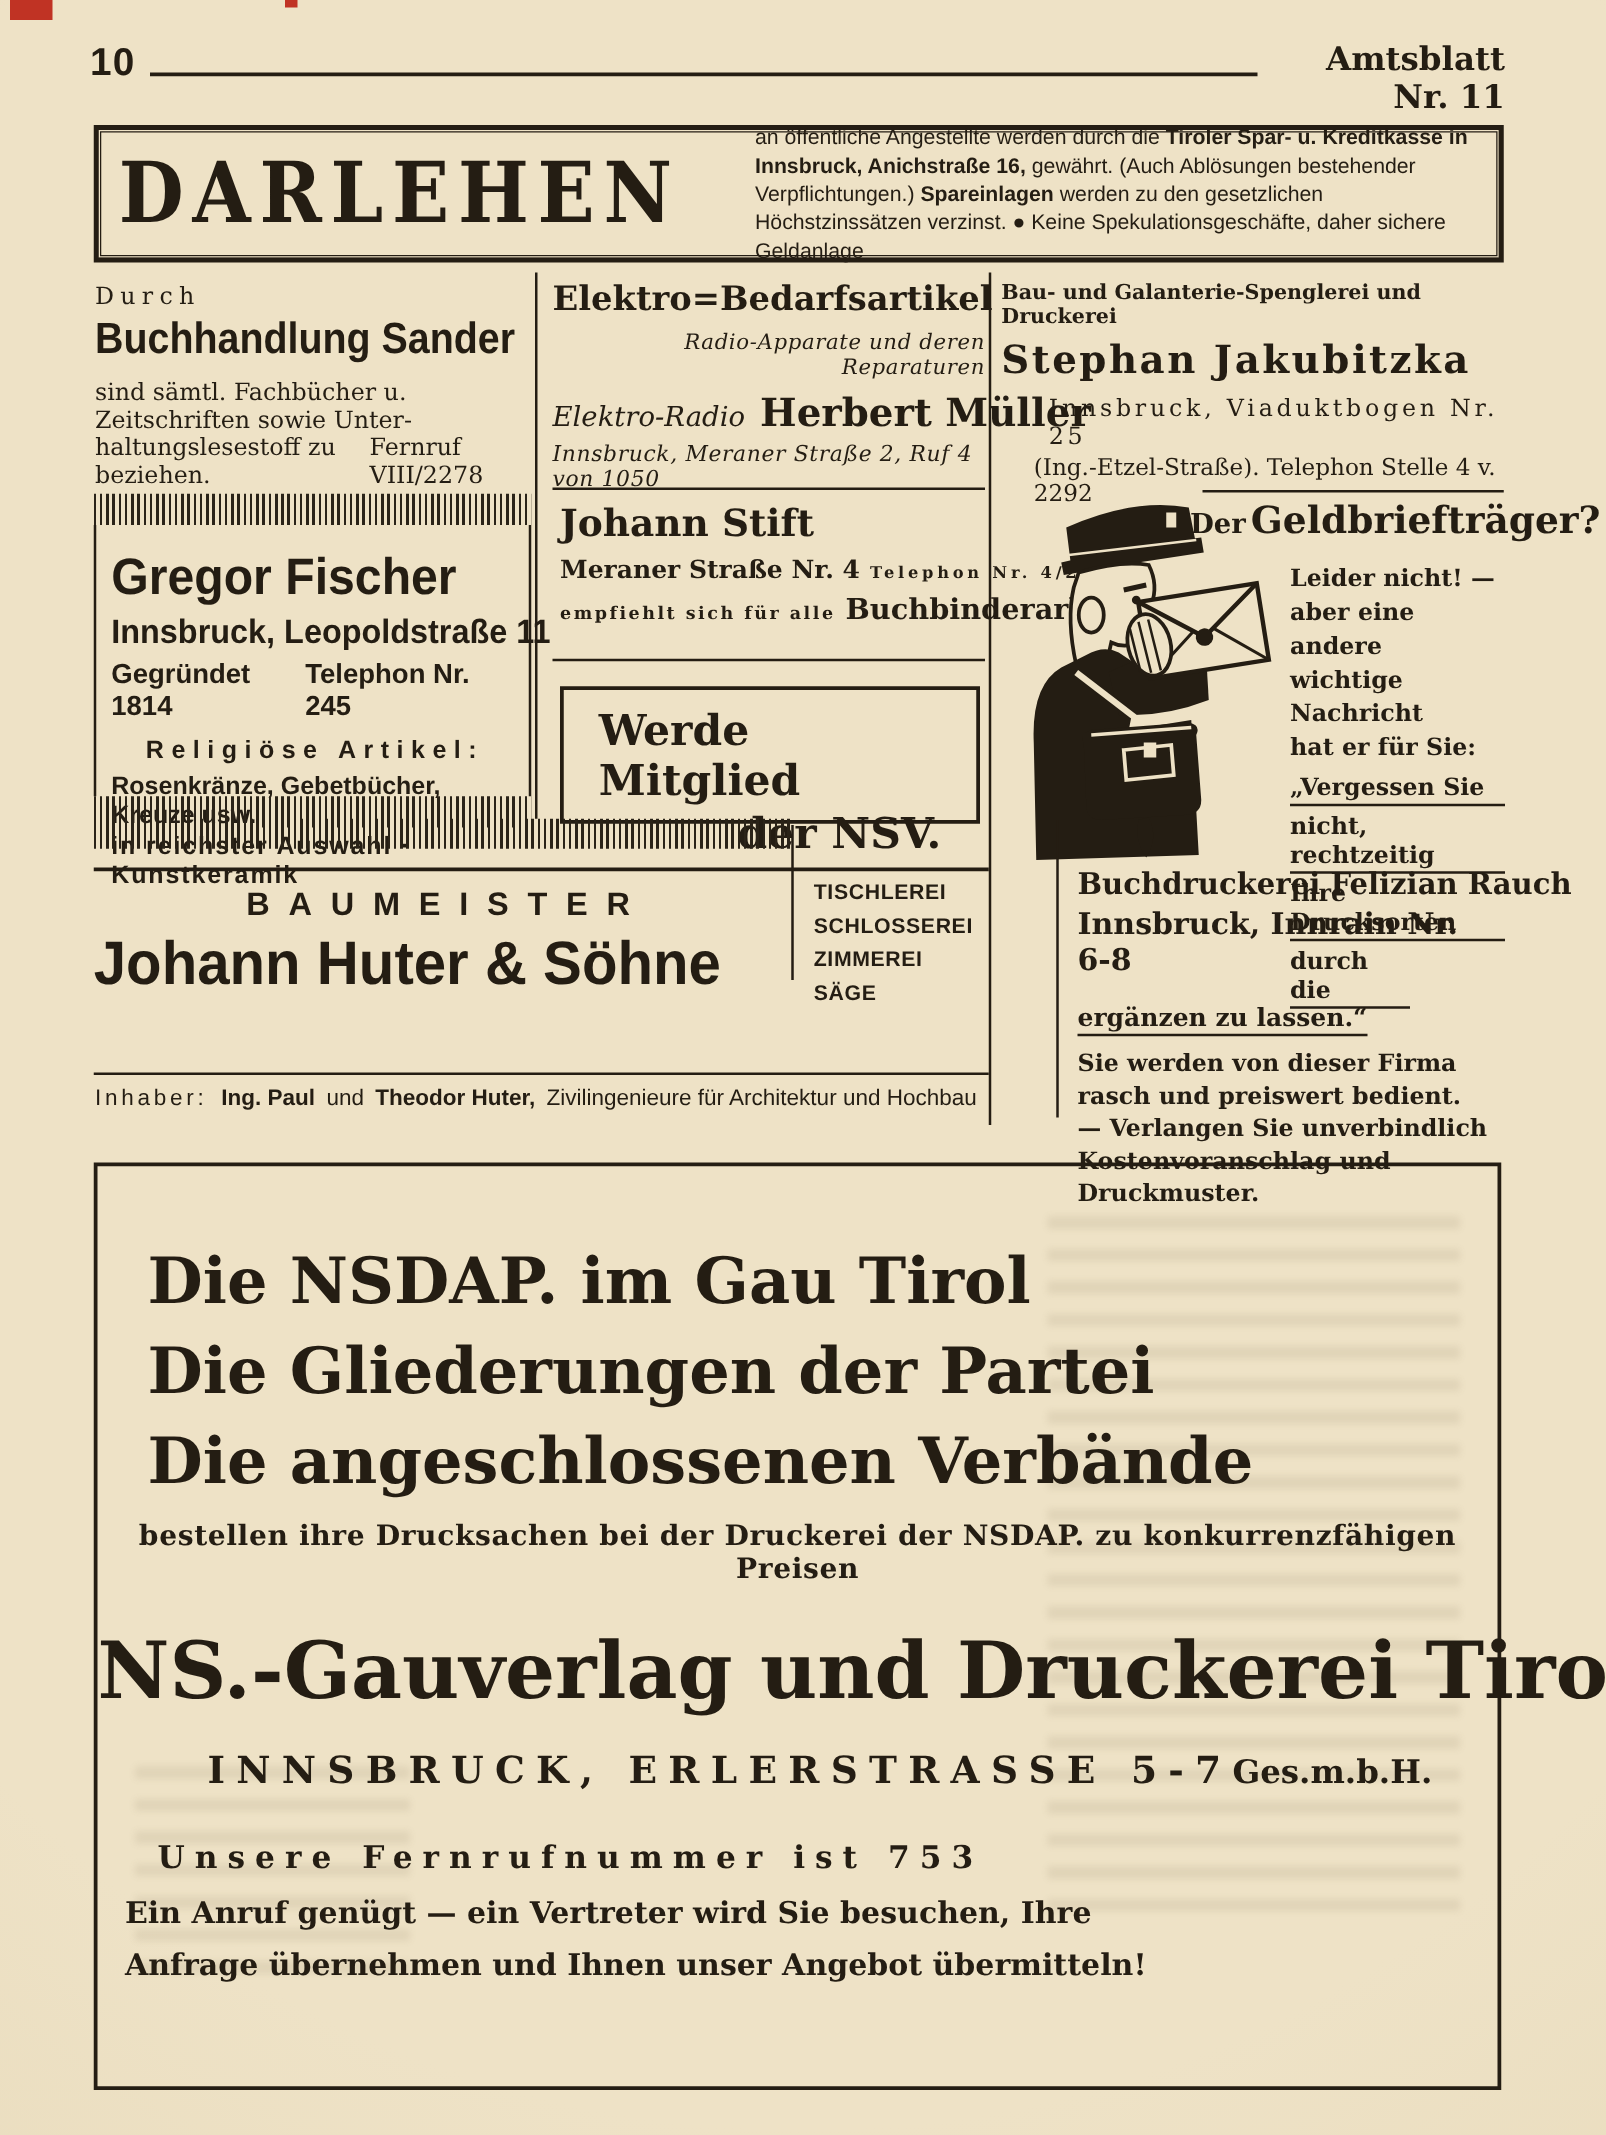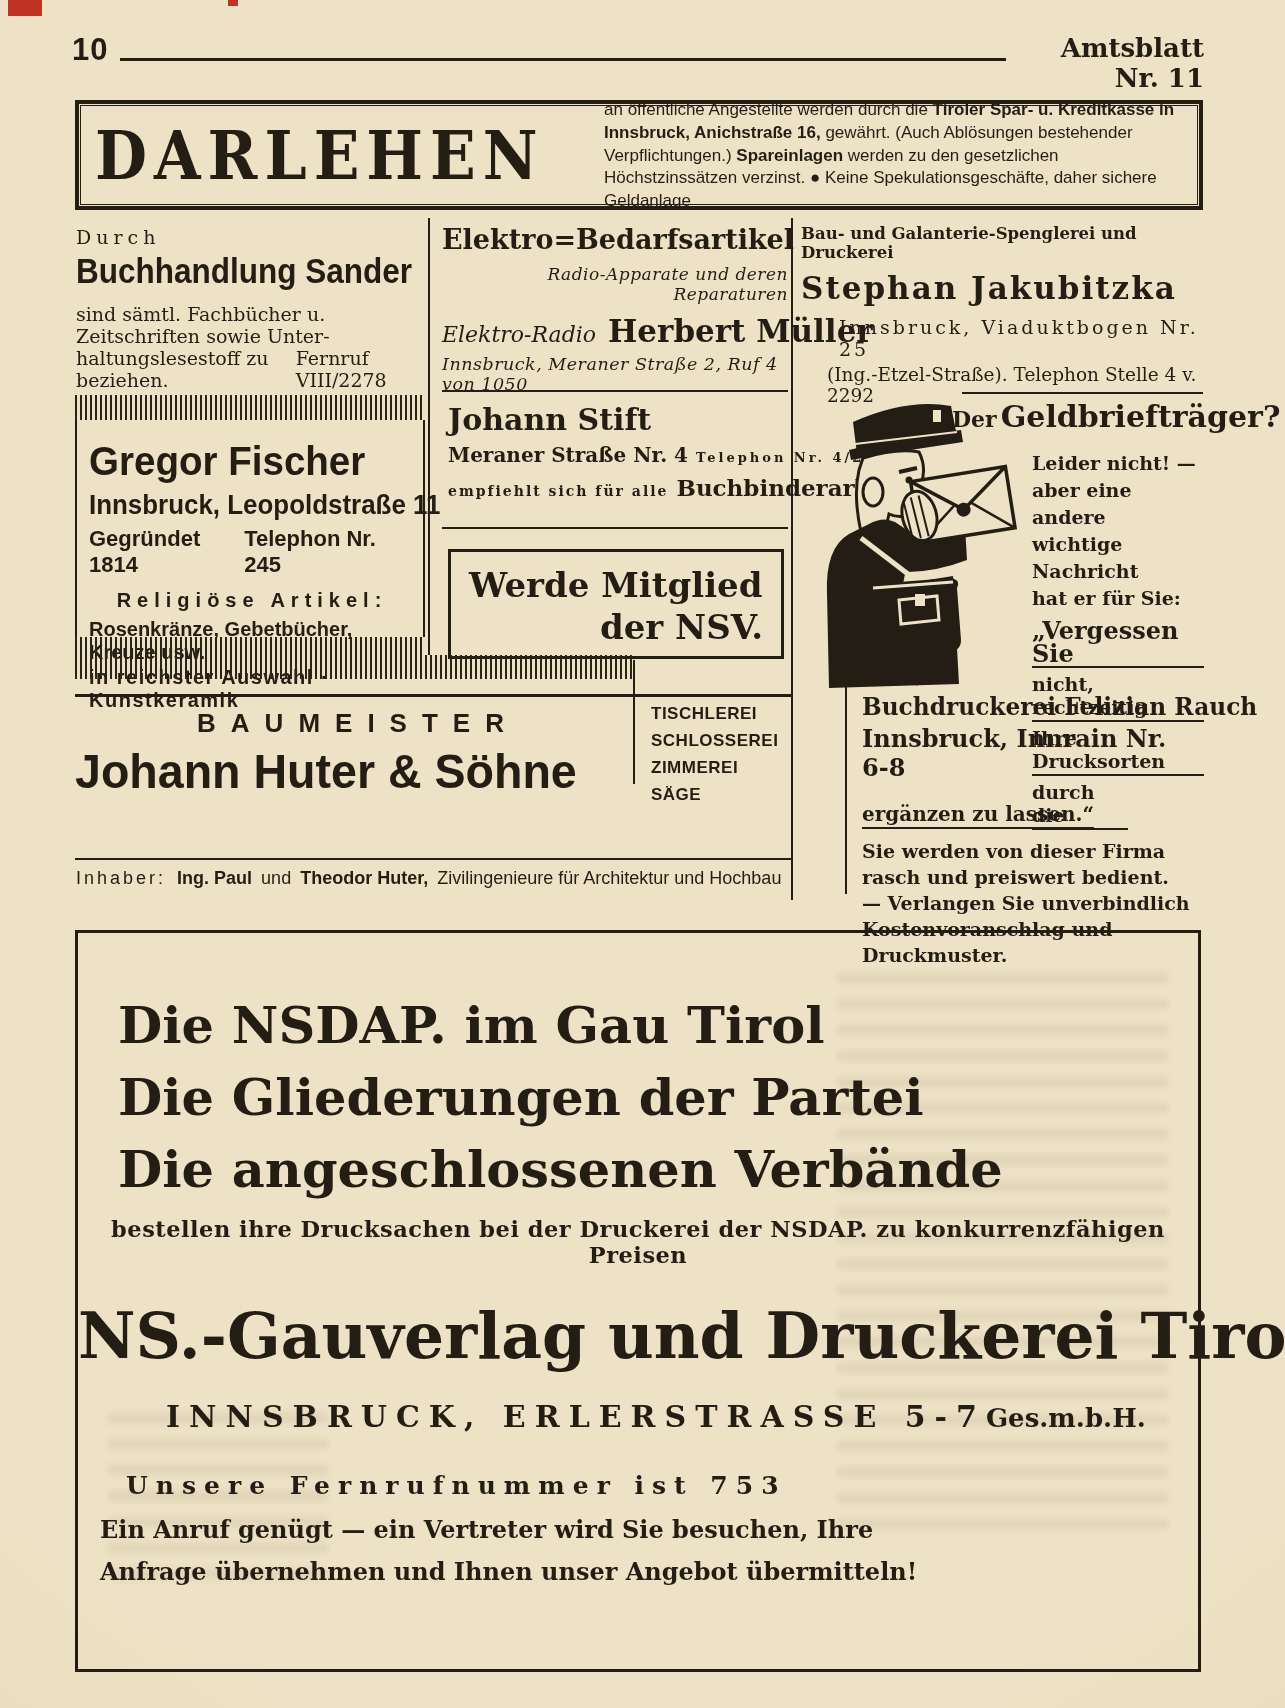--- a/index.html
+++ b/index.html
@@ -91,21 +91,21 @@
       <span class="serif" style="font-size:20px;font-weight:bold;">Meraner Straße Nr. 4</span>
       <span class="serif" style="font-size:13px;font-weight:bold;letter-spacing:3px;">Telephon Nr. 4/2032</span>
     </div>
     <div class="nowrap" style="margin-top:7px;display:flex;align-items:baseline;gap:8px;">
       <span class="serif" style="font-size:14px;font-weight:bold;letter-spacing:2px;">empfiehlt sich für alle</span>
       <span class="serif" style="font-size:23px;font-weight:bold;">Buchbinderarbeiten</span>
     </div>
   </div>
   <div class="abs rule" style="left:442px;top:527px;width:346px;height:2px;"></div>
 
-  <div class="abs" style="left:448px;top:549px;width:336px;height:110px;border:3px solid #241d13;box-sizing:border-box;padding:13px 18px;">
+  <div class="abs" style="left:448px;top:549px;width:336px;height:110px;border:3px solid #241d13;box-sizing:border-box;padding:13px 28px;">
     <div class="frak" style="font-size:34px;">Werde Mitglied</div>
     <div class="frak" style="font-size:34px;text-align:right;margin-top:2px;">der NSV.</div>
   </div>
 
   <div class="abs" style="left:801px;top:224px;width:402px;">
     <div class="serif" style="font-size:16.5px;font-weight:bold;">Bau- und Galanterie-Spenglerei und Druckerei</div>
     <div class="serif nowrap" style="font-size:31px;font-weight:bold;letter-spacing:2px;margin-top:8px;">Stephan Jakubitzka</div>
     <div class="serif" style="font-size:19px;letter-spacing:3px;margin-top:10px;padding-left:38px;">Innsbruck, Viaduktbogen Nr. 25</div>
     <div class="serif" style="font-size:18.5px;margin-top:4px;padding-left:26px;">(Ing.-Etzel-Straße). Telephon Stelle 4 v. 2292</div>
   </div>
@@ -153,21 +153,21 @@
     <rect x="112" y="206" width="10" height="12" fill="#eee2c6"></rect>
 
     <path d="M116,266 Q124,282 114,298 Q104,284 108,268 Z" fill="#241d13"></path>
   </svg>
 
   <div class="abs" style="left:1032px;top:450px;width:172px;">
     <div class="frak" style="font-size:19px;line-height:27px;">Leider nicht! —</div>
     <div class="frak" style="font-size:19px;line-height:27px;">aber eine andere</div>
     <div class="frak" style="font-size:19px;line-height:27px;">wichtige Nachricht</div>
     <div class="frak" style="font-size:19px;line-height:27px;">hat er für Sie:</div>
-    <div class="frak uline" style="font-size:24px;line-height:23px;margin-top:7px;">„Vergessen Sie</div>
+    <div class="frak uline" style="font-size:19px;line-height:23px;margin-top:7px;">„Vergessen Sie</div>
     <div class="frak uline" style="font-size:19px;line-height:23px;margin-top:5px;">nicht, rechtzeitig</div>
     <div class="frak uline" style="font-size:19px;line-height:23px;margin-top:5px;">Ihre Drucksorten</div>
     <div class="frak uline" style="font-size:19px;line-height:23px;margin-top:5px;width:96px;">durch die</div>
   </div>
 
   <div class="abs rule" style="left:845px;top:656px;width:2px;height:238px;"></div>
   <div class="abs" style="left:862px;top:692px;width:332px;">
     <div class="frak nowrap" style="font-size:24px;"><span class="sx" style="transform:scaleX(0.97);">Buchdruckerei Felizian Rauch</span></div>
     <div class="frak" style="font-size:24px;margin-top:3px;">Innsbruck, Innrain Nr. 6-8</div>
     <div style="margin-top:20px;"><span class="frak uline" style="font-size:20px;">ergänzen zu lassen.“</span></div>

